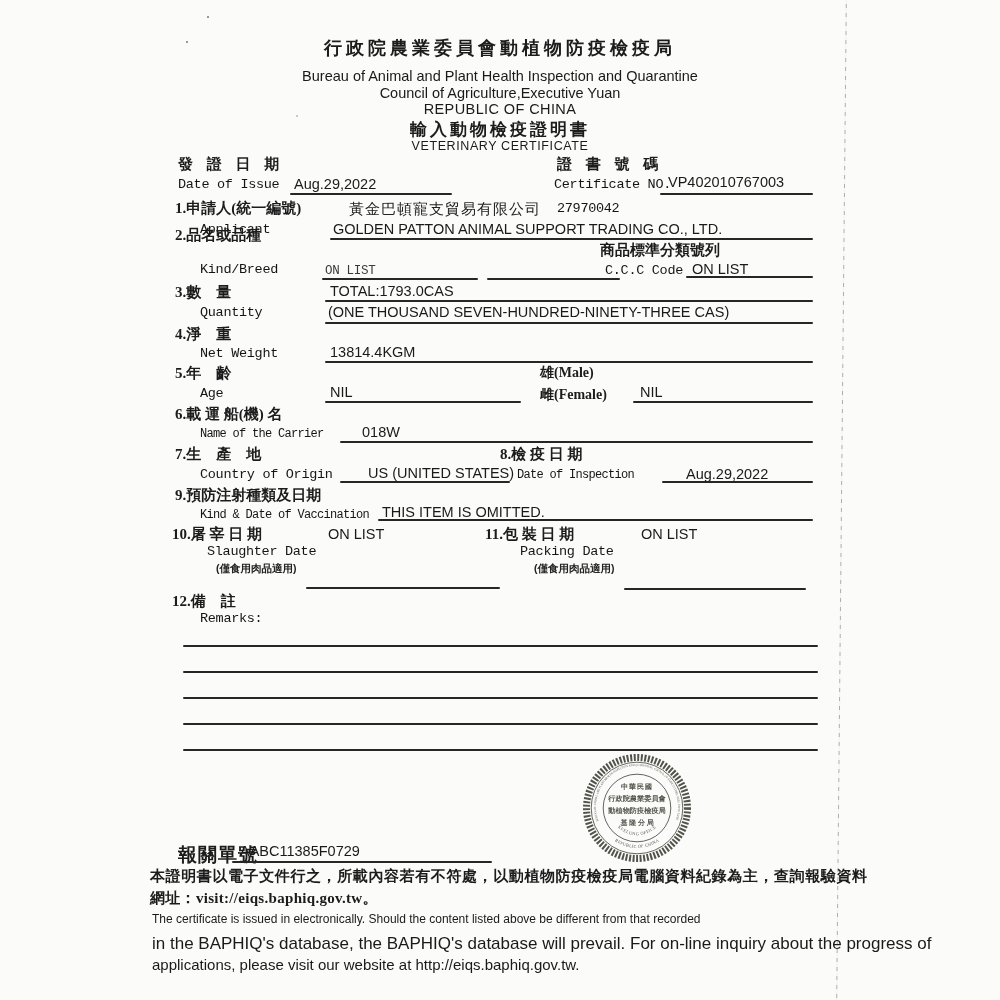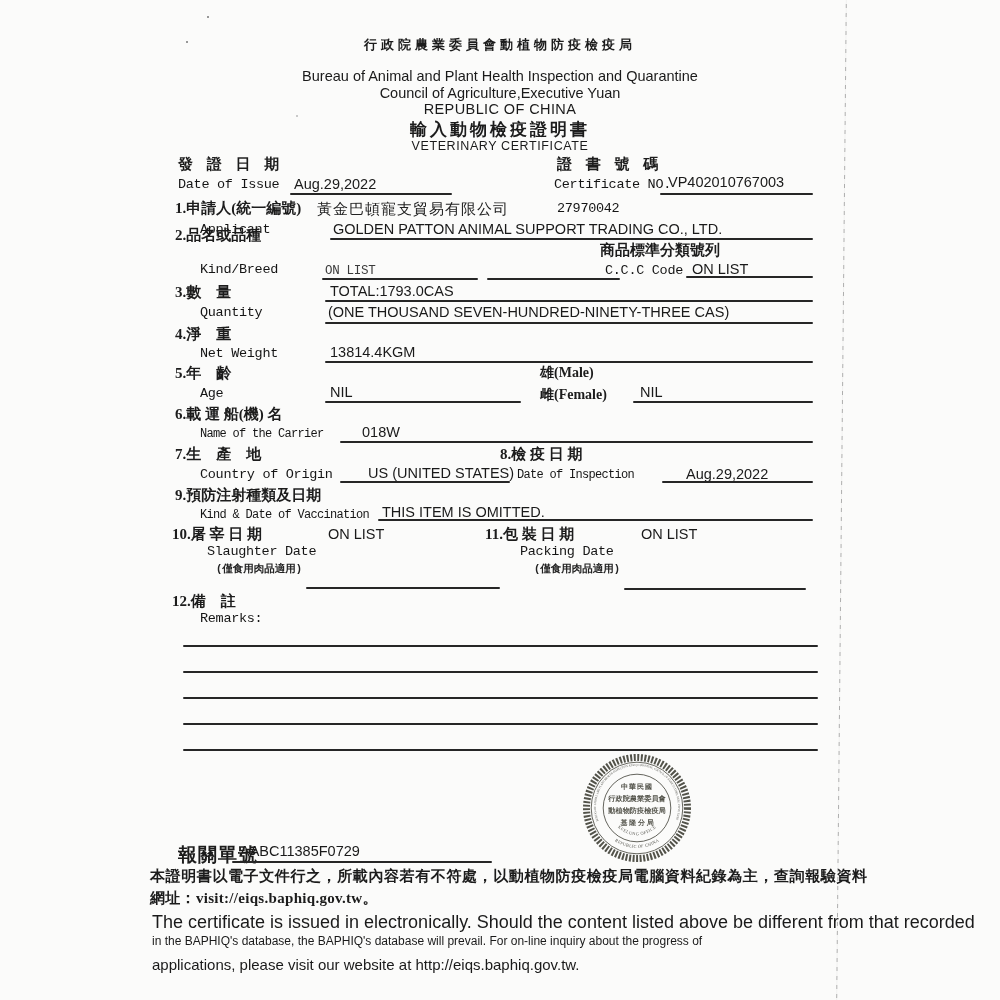--- a/index.html
+++ b/index.html
@@ -1,57 +1,57 @@
 <!DOCTYPE html>
 <html><head>
 <meta charset="utf-8">
 <style>
   html,body{margin:0;padding:0}
   body{width:1000px;height:1000px;background:#fbfbfa;position:relative;overflow:hidden}
   .abs{position:absolute;white-space:nowrap}
   .ctr{left:0;right:0;text-align:center}
   .zh{font-family:"Liberation Serif","DejaVu Serif",serif;font-weight:700;color:#1c1c1c;font-size:15px}
   .zhr{font-family:"Liberation Serif","DejaVu Serif",serif;font-weight:400;color:#222;font-size:15px}
-  .zhs{font-family:Liberation Mono, monospace;font-weight:700;color:#222;font-size:10.5px}
+  .zhs{font-family:Liberation Sans, sans-serif;font-weight:700;color:#222;font-size:10.5px}
   .mono{font-family:"Liberation Mono","DejaVu Sans Mono",monospace;color:#151515;font-size:13.5px;letter-spacing:-.3px}
   .tight{font-size:12px;letter-spacing:-.7px}
   .sans{font-family:"Liberation Sans","DejaVu Sans",sans-serif;color:#1a1a1a;font-size:14.5px}
   .rule{position:absolute;height:1.8px;background:#262626;border-radius:1px}
   .speck{position:absolute;width:2px;height:2px;background:#777;border-radius:50%}
   .scanline{position:absolute;left:841px;top:-5px;width:1.4px;height:1010px;transform:rotate(.55deg);
     background:repeating-linear-gradient(180deg,rgba(110,110,110,.55) 0 4px,rgba(170,170,170,.12) 4px 9px);}
   .seal-svg{position:absolute;left:582px;top:753px;width:110px;height:110px;opacity:.92}
   .seal-svg text{font-family:"Liberation Serif","DejaVu Serif",serif;fill:#45453c}
 </style>
 </head>
 <body>
 
 <div class="scanline"></div>
 <div class="speck" style="left:207px;top:16px"></div>
 <div class="speck" style="left:186px;top:41px"></div>
 <div class="speck" style="left:296px;top:115px;opacity:.5"></div>
 
-<div class="abs ctr zh" style="top:36px;font-size:13px;letter-spacing:4px">行政院農業委員會動植物防疫檢疫局</div>
+<div class="abs ctr zh" style="top:36px;font-size:18px;letter-spacing:4px">行政院農業委員會動植物防疫檢疫局</div>
 <div class="abs ctr sans" style="top:68px">Bureau of Animal and Plant Health Inspection and Quarantine</div>
 <div class="abs ctr sans" style="top:85px">Council of Agriculture,Executive Yuan</div>
 <div class="abs ctr sans" style="top:101px;letter-spacing:.4px">REPUBLIC OF CHINA</div>
 <div class="abs ctr zh" style="top:118px;font-size:17px;letter-spacing:3px">輸入動物檢疫證明書</div>
 <div class="abs ctr sans" style="top:139px;font-size:12.5px;letter-spacing:.6px">VETERINARY CERTIFICATE</div>
 
 <div class="abs zh" style="left:178px;top:155px;letter-spacing:5px">發 證 日 期</div>
 <div class="abs zh" style="left:557px;top:155px;letter-spacing:5px">證 書 號 碼</div>
 <div class="abs mono" style="left:178px;top:177px">Date of Issue</div>
 <div class="abs sans" style="left:294px;top:176px">Aug.29,2022</div>
 <div class="abs mono" style="left:554px;top:177px">Certificate NO.</div>
 <div class="abs sans" style="left:668px;top:174px">VP402010767003</div>
 <i class="rule" style="left:290px;top:193px;width:162px"></i>
 <i class="rule" style="left:660px;top:193px;width:153px"></i>
 
 <div class="abs zh" style="left:175px;top:199px">1.申請人(統一編號)</div>
-<div class="abs zhr" style="left:317px;top:200px;letter-spacing:1px">黃金巴頓寵支貿易有限公司</div>
+<div class="abs zhr" style="left:349px;top:200px;letter-spacing:1px">黃金巴頓寵支貿易有限公司</div>
 <div class="abs mono" style="left:557px;top:201px">27970042</div>
 <div class="abs mono" style="left:200px;top:222px">Applicant</div>
 <div class="abs sans" style="left:333px;top:221px">GOLDEN PATTON ANIMAL SUPPORT TRADING CO., LTD.</div>
 <i class="rule" style="left:330px;top:238px;width:483px"></i>
 
 <div class="abs zh" style="left:175px;top:226px">2.品名或品種</div>
 <div class="abs zh" style="left:600px;top:241px">商品標準分類號列</div>
 <div class="abs mono" style="left:200px;top:262px">Kind/Breed</div>
 <div class="abs mono" style="left:325px;top:264px;color:#3a3a3a;font-size:12.5px">ON LIST</div>
 <div class="abs mono" style="left:605px;top:263px">C.C.C Code</div>
@@ -138,15 +138,15 @@
   <text x="55" y="60" font-size="7.2" text-anchor="middle" font-weight="bold">動植物防疫檢疫局</text>
   <text x="55" y="71.5" font-size="7" text-anchor="middle" font-weight="bold">基 隆 分 局</text>
 </svg>
 
 <div class="abs zh" style="left:178px;top:842px;font-size:19px;letter-spacing:1px">報關單號</div>
 <div class="abs sans" style="left:240px;top:843px">AABC11385F0729</div>
 <i class="rule" style="left:232px;top:861px;width:260px"></i>
 
 <div class="abs zh" style="left:150px;top:867px;font-size:15px;letter-spacing:.6px">本證明書以電子文件行之，所載內容若有不符處，以動植物防疫檢疫局電腦資料紀錄為主，查詢報驗資料</div>
 <div class="abs zh" style="left:150px;top:889px;font-size:15px;letter-spacing:.3px">網址：visit://eiqs.baphiq.gov.tw。</div>
-<div class="abs sans" style="left:152px;top:912px;font-size:18px">The certificate is issued in electronically. Should the content listed above be different from that recorded</div>
-<div class="abs sans" style="left:152px;top:934px;font-size:12px">in the BAPHIQ's database, the BAPHIQ's database will prevail. For on-line inquiry about the progress of</div>
+<div class="abs sans" style="left:152px;top:912px;font-size:12px">The certificate is issued in electronically. Should the content listed above be different from that recorded</div>
+<div class="abs sans" style="left:152px;top:934px;font-size:17px">in the BAPHIQ's database, the BAPHIQ's database will prevail. For on-line inquiry about the progress of</div>
 <div class="abs sans" style="left:152px;top:956px;font-size:15px">applications, please visit our website at http://eiqs.baphiq.gov.tw.</div>
 
 </body></html>

